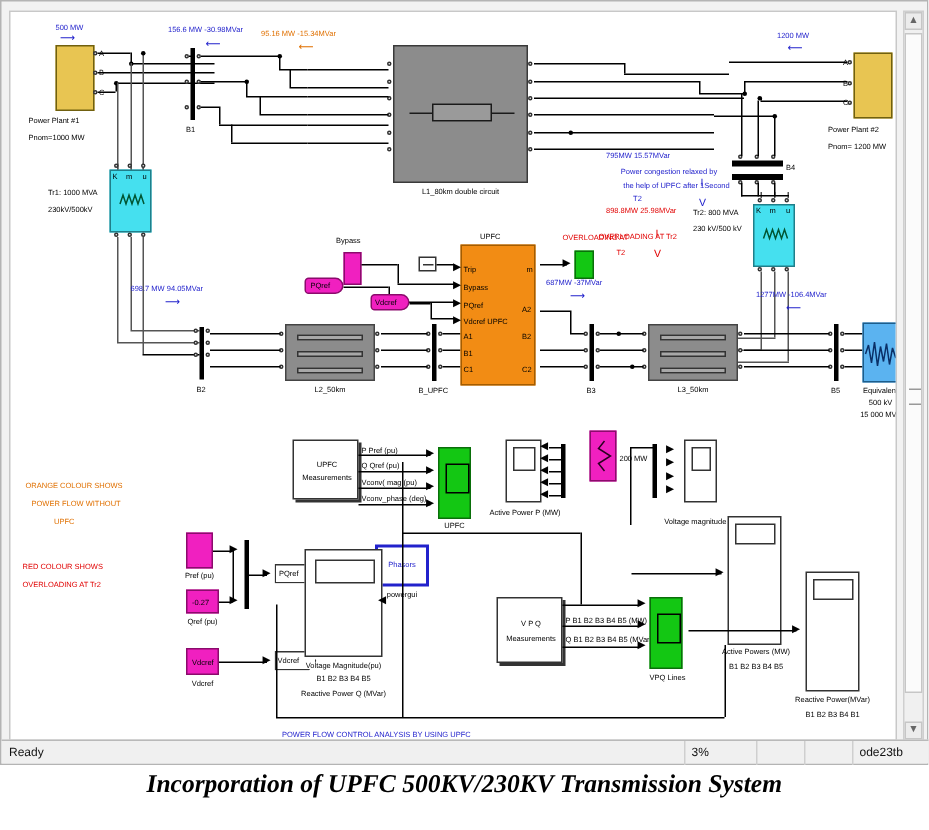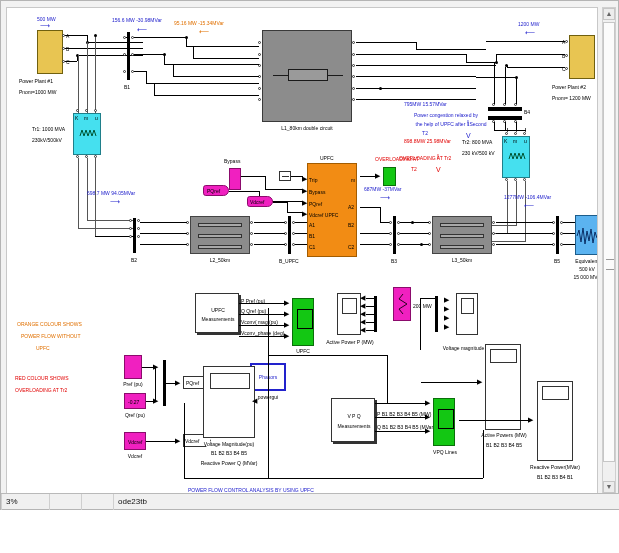--- a/index.html
+++ b/index.html
@@ -576,21 +576,23 @@
 
     <div class="vscroll">
       <div class="arrow up">▲</div>
       <div class="thumb">
         <div class="grip"></div>
       </div>
       <div class="arrow dn">▼</div>
     </div>
 
     <div class="statusbar">
+      <div class="sb-cell sb-ready" style="border-left:none;">Ready</div>
       <div class="sb-cell sb-zoom">3%</div>
       <div class="sb-cell sb-b"></div>
       <div class="sb-cell sb-c"></div>
       <div class="sb-cell sb-solver">ode23tb</div>
     </div>
   </div>
 
+  <div class="caption">Incorporation of UPFC 500KV/230KV Transmission System</div>
 
 </div>
 
 </body></html>

